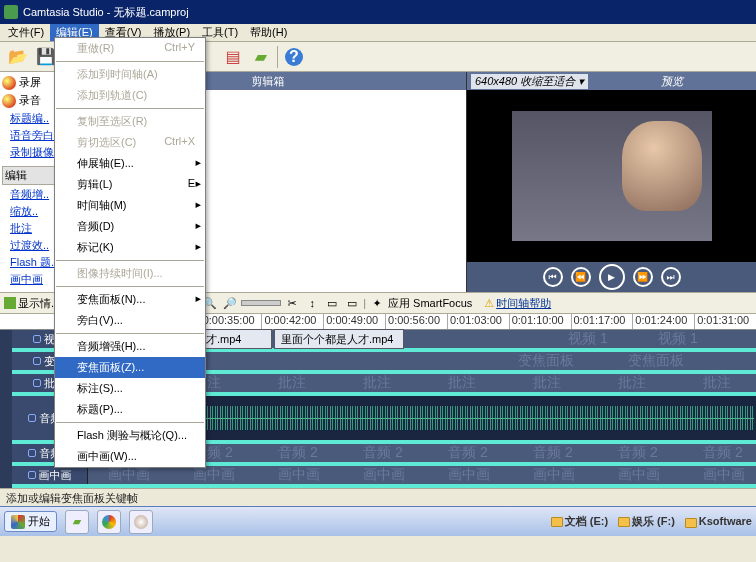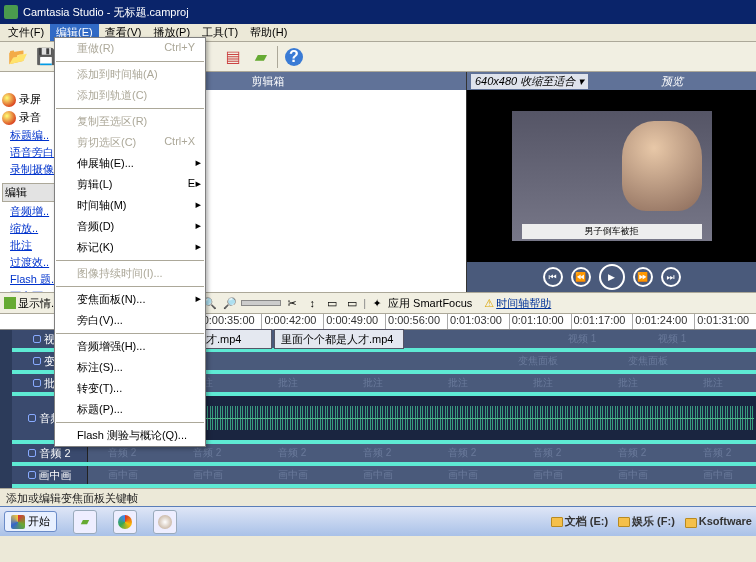--- a/index.html
+++ b/index.html
@@ -6,21 +6,21 @@
 body { width: 756px; height: 562px; background: #ece9d8; overflow: hidden; position: relative; }
 .titlebar { background: #0a246a; color: #fff; height: 19px; display: flex; align-items: center; padding: 12px 4px; }
 .titlebar .ico { width: 14px; height: 14px; background: #4a9b4e; border-radius: 2px; margin-right: 5px; }
 .menubar { background: #ece9d8; height: 18px; display: flex; align-items: center; padding: 0 2px; border-bottom: 1px solid #aca899; }
 .menubar span { padding: 1px 6px; color: #000; }
 .menubar span.active { background: #316ac5; color: #fff; }
 .toolbar { height: 30px; background: #f1efe2; border-bottom: 1px solid #aca899; display: flex; align-items: center; padding: 0 6px; gap: 4px; }
 .tbtn { width: 24px; height: 24px; border: 1px solid transparent; display: flex; align-items: center; justify-content: center; border-radius: 3px; }
 .tbtn svg, .tbtn span { font-size: 16px; }
 .main { display: flex; height: 220px; }
-.leftpanel { width: 70px; background: #fff; border-right: 1px solid #aca899; padding: 17px 2px; overflow: hidden; }
+.leftpanel { width: 70px; background: #fff; border-right: 1px solid #aca899; padding: 0 2px; overflow: hidden; }
 .leftpanel .rec { display: flex; align-items: center; gap: 3px; margin: 3px 0; color: #000; }
 .leftpanel .rec .dot { width: 14px; height: 14px; background: radial-gradient(circle at 35% 35%, #ff7, #c00); border-radius: 50%; }
 .leftpanel .lnk { color: #0033cc; text-decoration: underline; margin: 2px 8px; display: block; overflow: hidden; white-space: nowrap; }
 .leftpanel .hdr { background: #e3e3e3; border: 1px solid #aca899; padding: 1px 2px; margin-top: 6px; }
 .dropmenu { position: absolute; left: 54px; top: 37px; width: 152px; background: #fff; border: 1px solid #808080; box-shadow: 2px 2px 4px rgba(0,0,0,0.3); z-index: 100; }
 .dropmenu .mi { display: flex; justify-content: space-between; padding: 3px 10px 3px 22px; position: relative; color: #000; white-space: nowrap; }
 .dropmenu .mi.dis { color: #aca899; }
 .dropmenu .mi.sel { background: #316ac5; color: #fff; }
 .dropmenu .sep { height: 1px; background: #aca899; margin: 2px 1px; }
 .dropmenu .mi .arr { position: absolute; right: 4px; }
@@ -45,23 +45,23 @@
 .track { display: flex; height: 22px; border-bottom: 4px solid #5eead4; margin-left: 12px; }
 .track.tall { height: 48px; }
 .track .lbl { width: 76px; background: #3a4a6e; color: #fff; display:flex; align-items:center; justify-content:center; gap:3px; border-right:1px solid #222;}
 .track .lbl .lock { width:8px;height:8px;border:1px solid #8af;border-radius:2px;}
 .track .content { flex:1; background:#4a5a7b; position:relative; display:flex; align-items:center;}
 .track.tall .content { background:#1a2540; }
 .clip { height: 20px; background:#e4e8f0; border:1px solid #556; margin-left:2px; padding:2px 6px; color:#000; white-space:nowrap;overflow:hidden;}
 .wave { height:40px; flex:1; margin:2px; background:#1a2540; position:relative; overflow:hidden;}
 .wave::before { content:""; position:absolute; left:0;right:0;top:50%;height:1px;background:#5b8; }
 .wave .wf { position:absolute; left:0; right:0; top:8px; bottom:8px; background: repeating-linear-gradient(90deg, #3fb890 0 1px, transparent 1px 2px, #3fb890 2px 3px, transparent 3px 5px); opacity:0.8;}
-.ghost { color:#6a7a9b; position:absolute; font-size:10px;}
+.ghost { color:#6a7a9b; position:absolute; font-size:14px;}
 .statusbar { background:#ece9d8; height:18px; border-top:1px solid #aca899; padding:2px 6px; color:#222;}
-.taskbar { height: 30px; background: linear-gradient(#dfe6f6,#a9c1e8); display:flex; align-items:center; padding:0 4px; gap:16px; border-top:1px solid #5a7db8;}
+.taskbar { height: 30px; background: linear-gradient(#dfe6f6,#a9c1e8); display:flex; align-items:center; padding:0 4px; gap:8px; border-top:1px solid #5a7db8;}
 .taskbar .start { background:#e8f0ff; border:1px solid #6a8bc8; border-radius:3px; padding:2px 6px; display:flex;align-items:center;gap:3px;}
 .taskbar .tb { width:24px;height:24px; border:1px solid #9ab; border-radius:3px; background:#eef; display:flex;align-items:center;justify-content:center;}
 .taskbar .right { margin-left:auto; display:flex; gap:10px; align-items:center; color:#333;font-weight:bold;}
 .fld { width:12px;height:10px;background:#f5c04a;border:1px solid #b88a20;border-radius:1px;display:inline-block;vertical-align:middle;margin-right:2px;}
 </style>
 </head>
 <body>
 
 <div class="titlebar">
   <span class="ico"></span>
@@ -132,21 +132,20 @@
     <div class="hdr">
       <div class="sizesel">
         <span>640x480  收缩至适合</span>
         <span>▾</span>
       </div>
       <span style="flex:1">预览</span>
     </div>
     <div class="vid">
       <div class="frame">
         <div style="position:absolute;right:10px;top:10px;width:80px;height:90px;background:radial-gradient(circle at 40% 30%,#e8c8a8,#8a6a5a);border-radius:40% 40% 30% 30%"></div>
-        <div class="cap">男子倒车被拒</div>
       </div>
     </div>
     <div class="ctrls">
       <div class="cb">⏮</div>
       <div class="cb">⏪</div>
       <div class="cb play">▶</div>
       <div class="cb">⏩</div>
       <div class="cb">⏭</div>
     </div>
   </div>
@@ -202,32 +201,35 @@
       <span>变焦面板(N)...</span>
       <span class="arr">▸</span>
     </div>
     <div class="mi">
       <span>旁白(V)...</span>
     </div>
     <div class="sep"></div>
     <div class="mi">
       <span>音频增强(H)...</span>
     </div>
+    <div class="mi sel">
+      <span>变焦面板(Z)...</span>
+    </div>
     <div class="mi">
       <span>标注(S)...</span>
     </div>
     <div class="mi">
-      <span>转变(T)...</span>
-    </div>
-    <div class="mi">
       <span>标题(P)...</span>
     </div>
     <div class="sep"></div>
     <div class="mi">
       <span>Flash 测验与概论(Q)...</span>
+    </div>
+    <div class="mi">
+      <span>画中画(W)...</span>
     </div>
   </div>
 
 <div class="tasktoolbar">
   <span style="width:12px;height:12px;background:#6a3"></span>
   <span>显示情..</span>
   <div style="width:140px"></div>
   <div class="sm">🔍</div>
   <div class="sm">🔎</div>
   <div style="width:40px;height:6px;background:#ccc;border:1px solid #888"></div>

